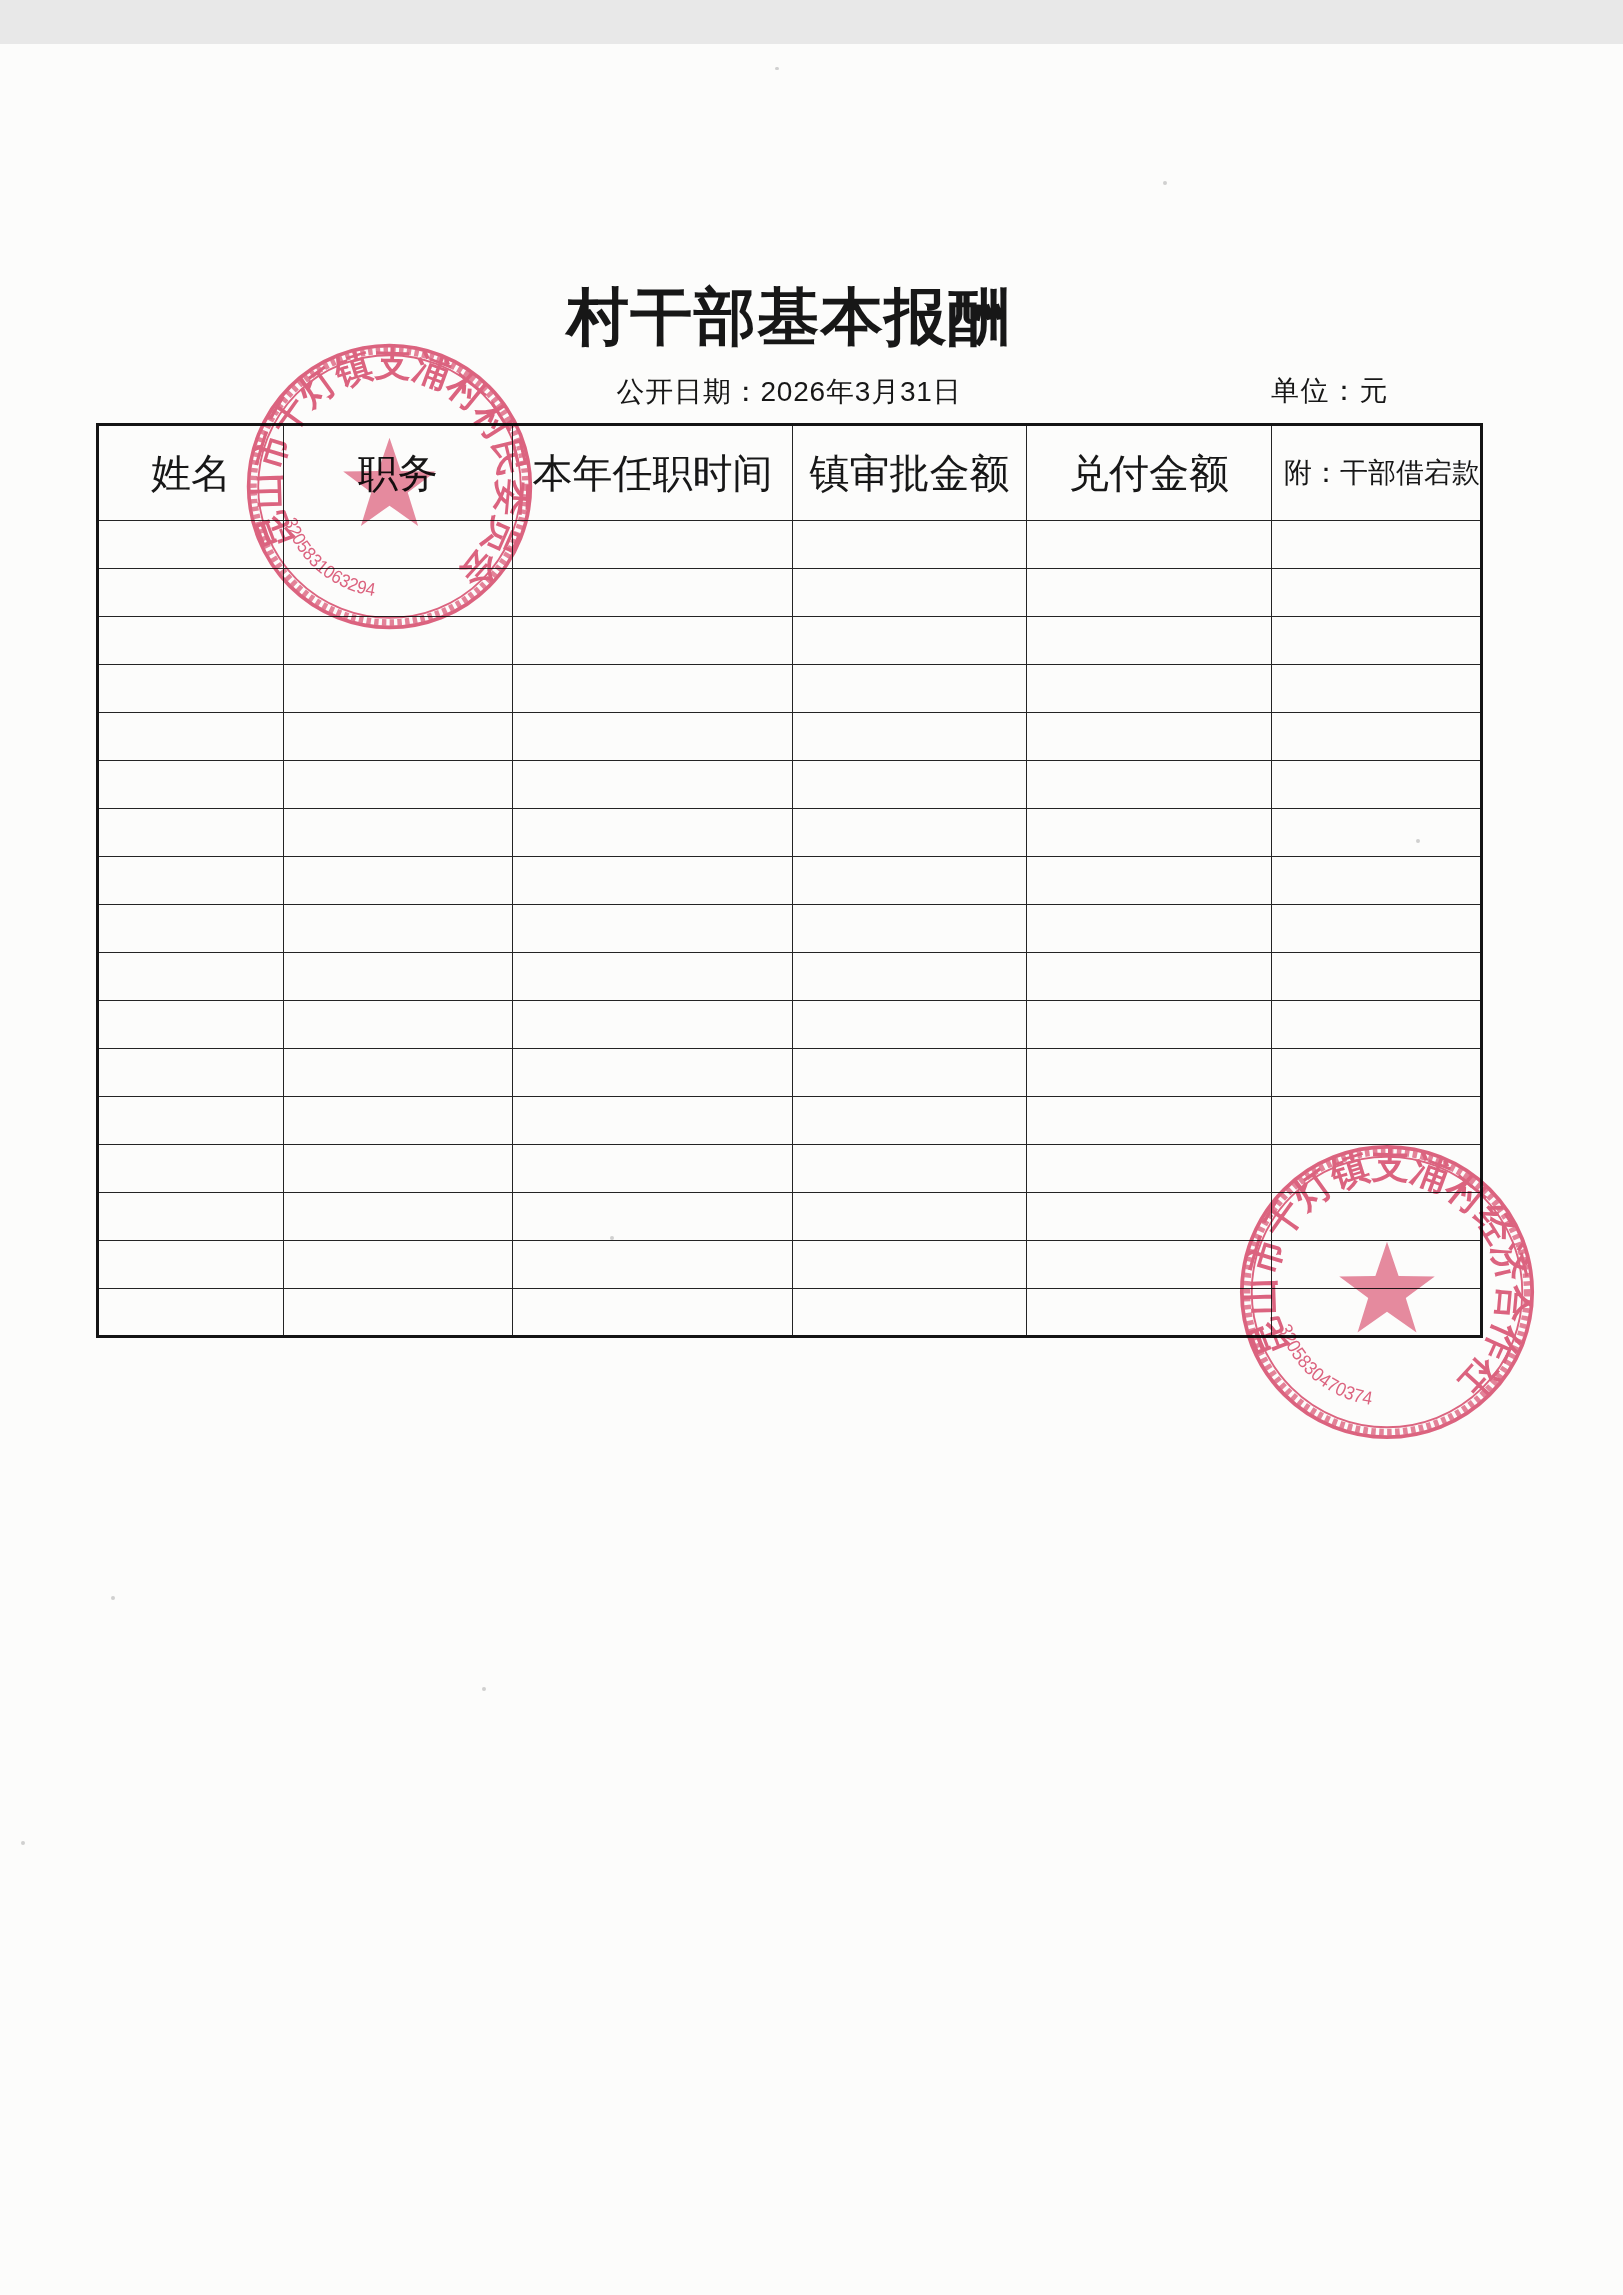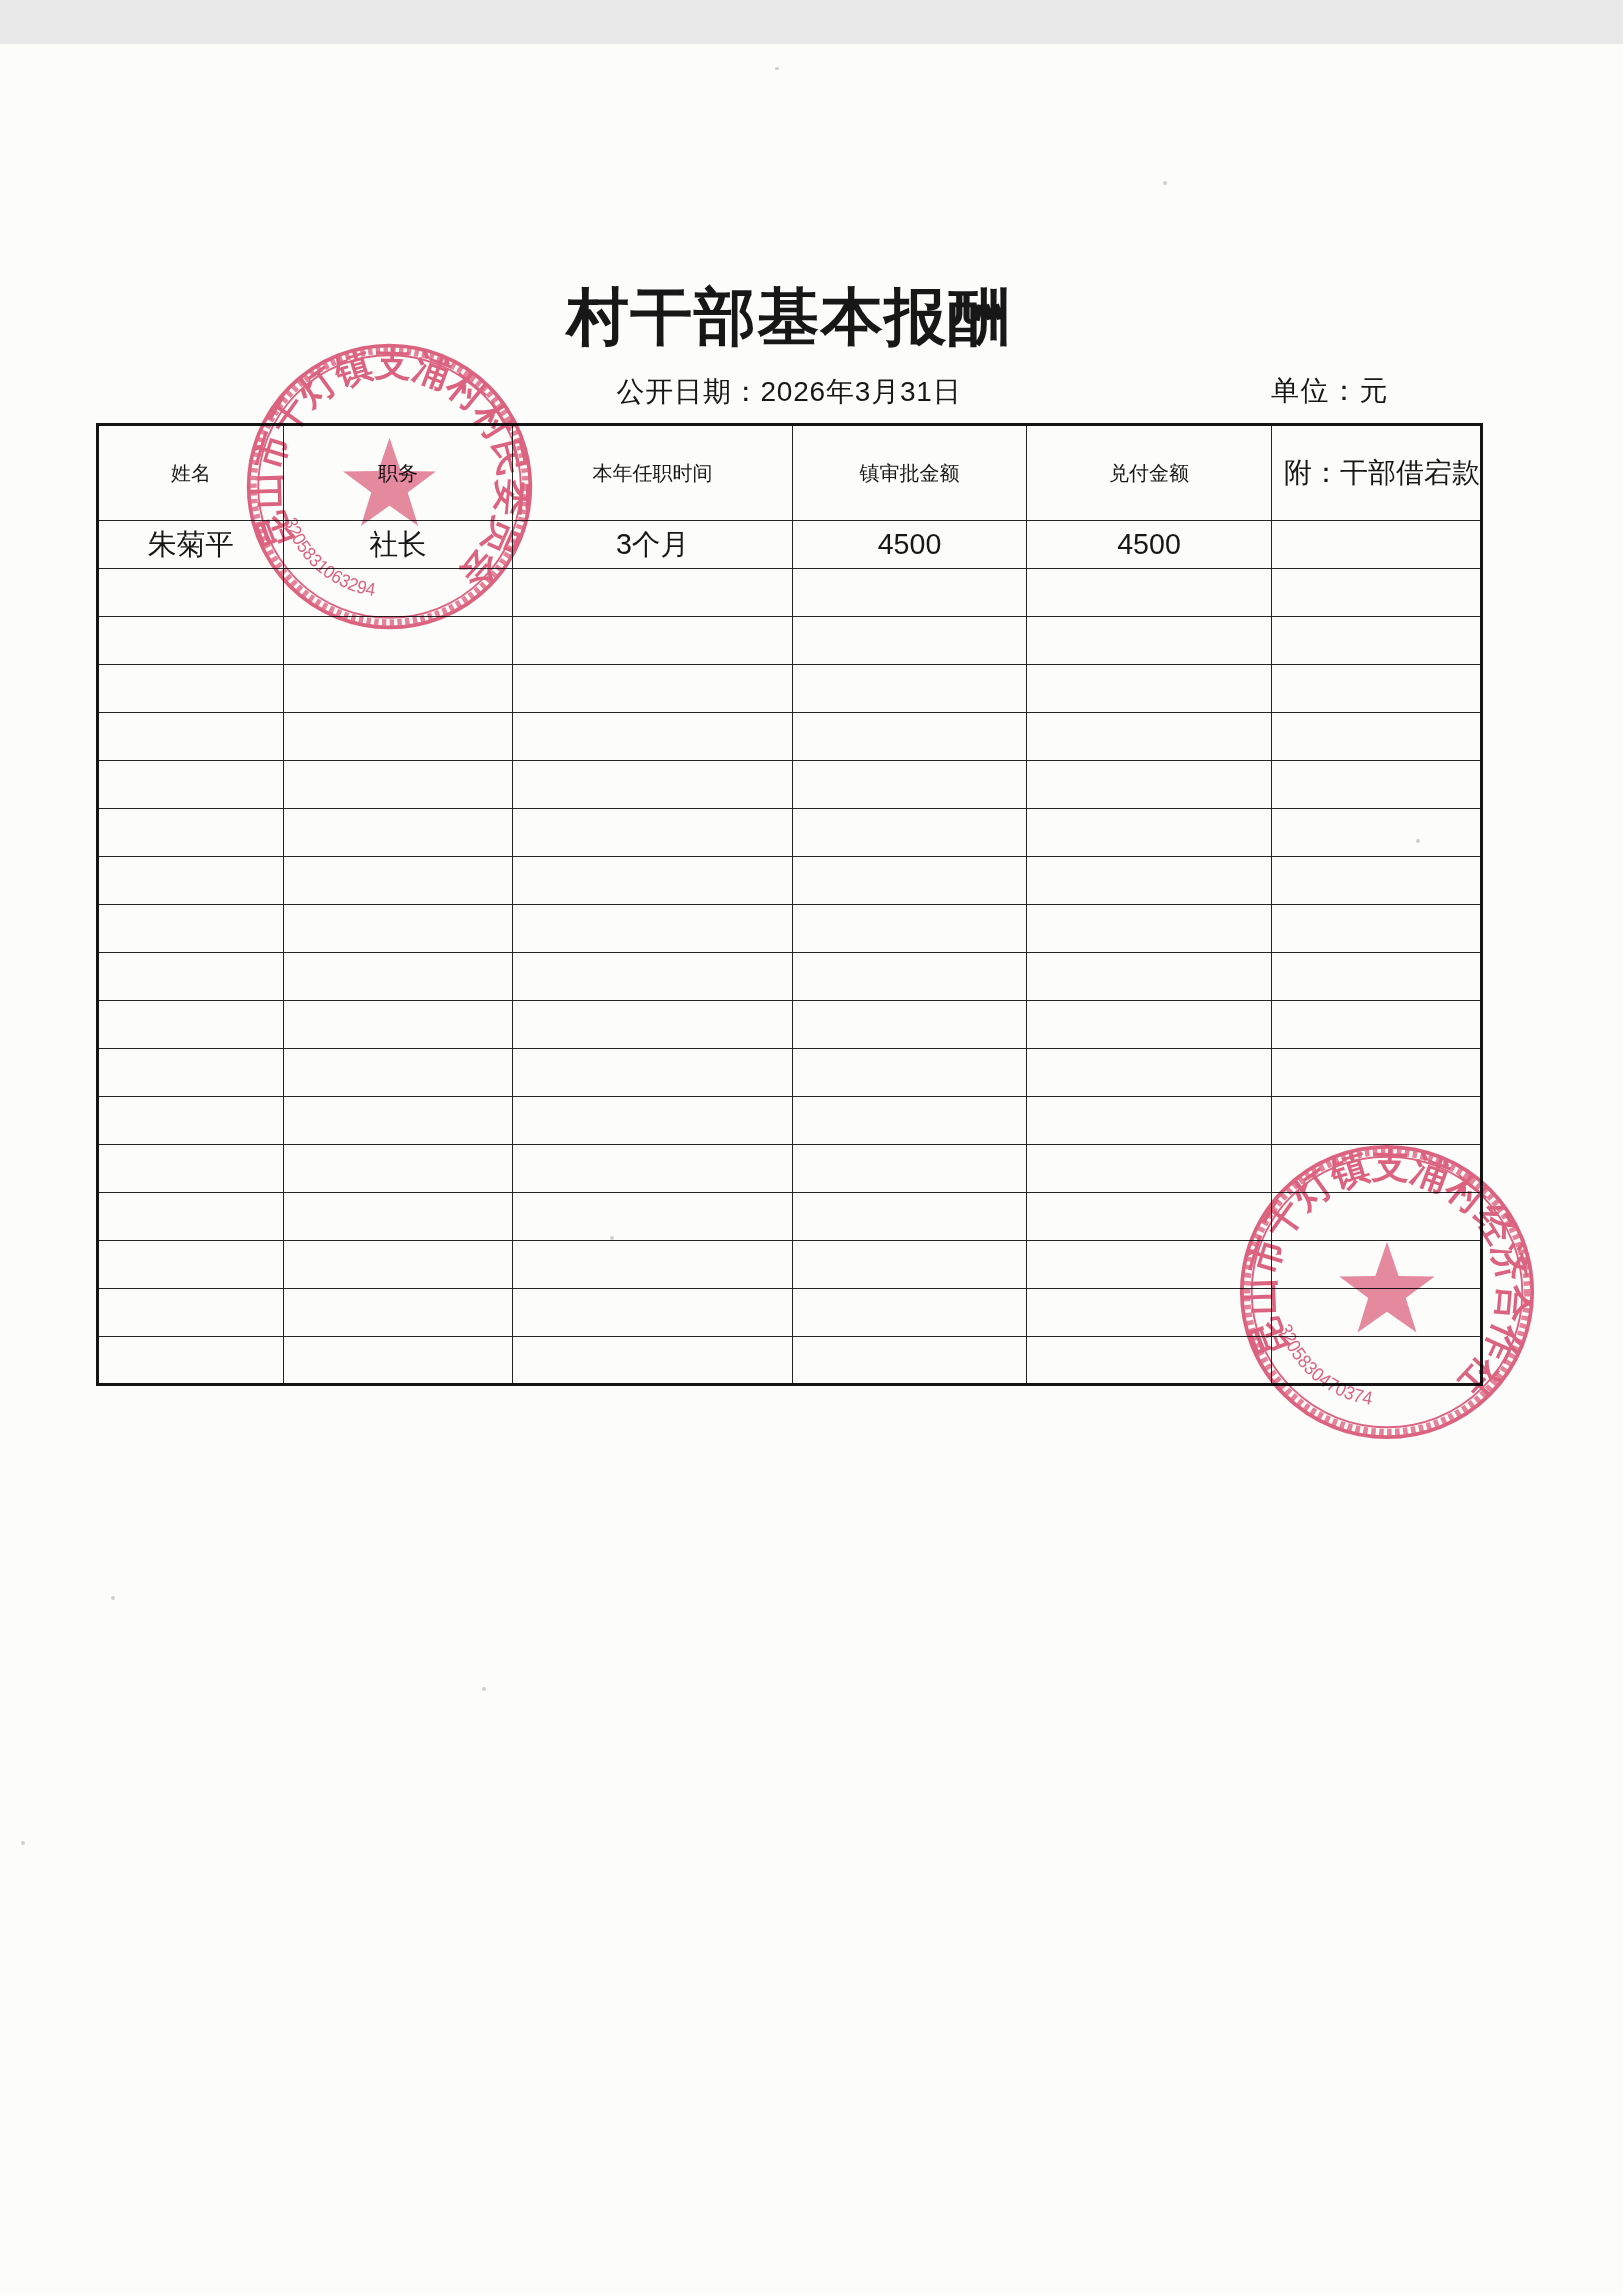--- a/index.html
+++ b/index.html
@@ -30,21 +30,21 @@
     position:absolute;left:96px;top:379px;width:1386px;
     border-collapse:collapse;table-layout:fixed;
     border:3.8px solid #141414;
   }
   table.remuneration th, table.remuneration td{
     border:1.5px solid #242424;
     padding:0;overflow:hidden;white-space:nowrap;
     vertical-align:middle;text-align:center;
   }
   table.remuneration thead tr{height:96px;}
-  table.remuneration th{font-size:20px;font-weight:400;}
+  table.remuneration th{font-size:40px;font-weight:400;}
   table.remuneration th.attach-col{text-align:right;padding-left:3px;font-size:28px;}
   table.remuneration tbody tr{height:48px;}
   table.remuneration td{font-size:28.6px;}
   td.amount-cell{font-size:30px;}
   td.position-cell span{display:inline-block;position:relative;}
   tr.pos-low td.position-cell span{top:9.8px;}
   .stamp{
     position:absolute;
     mix-blend-mode:multiply;
     opacity:.85;
@@ -79,28 +79,20 @@
       <tr>
           <th>姓名</th>
           <th>职务</th>
           <th>本年任职时间</th>
           <th>镇审批金额</th>
           <th>兑付金额</th>
           <th class="attach-col">附：干部借宕款</th>
         </tr>
     </thead>
     <tbody>
-        <tr>
-          <td>朱菊平</td>
-          <td class="position-cell"><span>社长</span></td>
-          <td>3个月</td>
-          <td class="amount-cell">4500</td>
-          <td class="amount-cell">4500</td>
-          <td></td>
-        </tr>
         <tr>
           <td></td>
           <td></td>
           <td></td>
           <td></td>
           <td></td>
           <td></td>
         </tr>
         <tr>
           <td></td>

